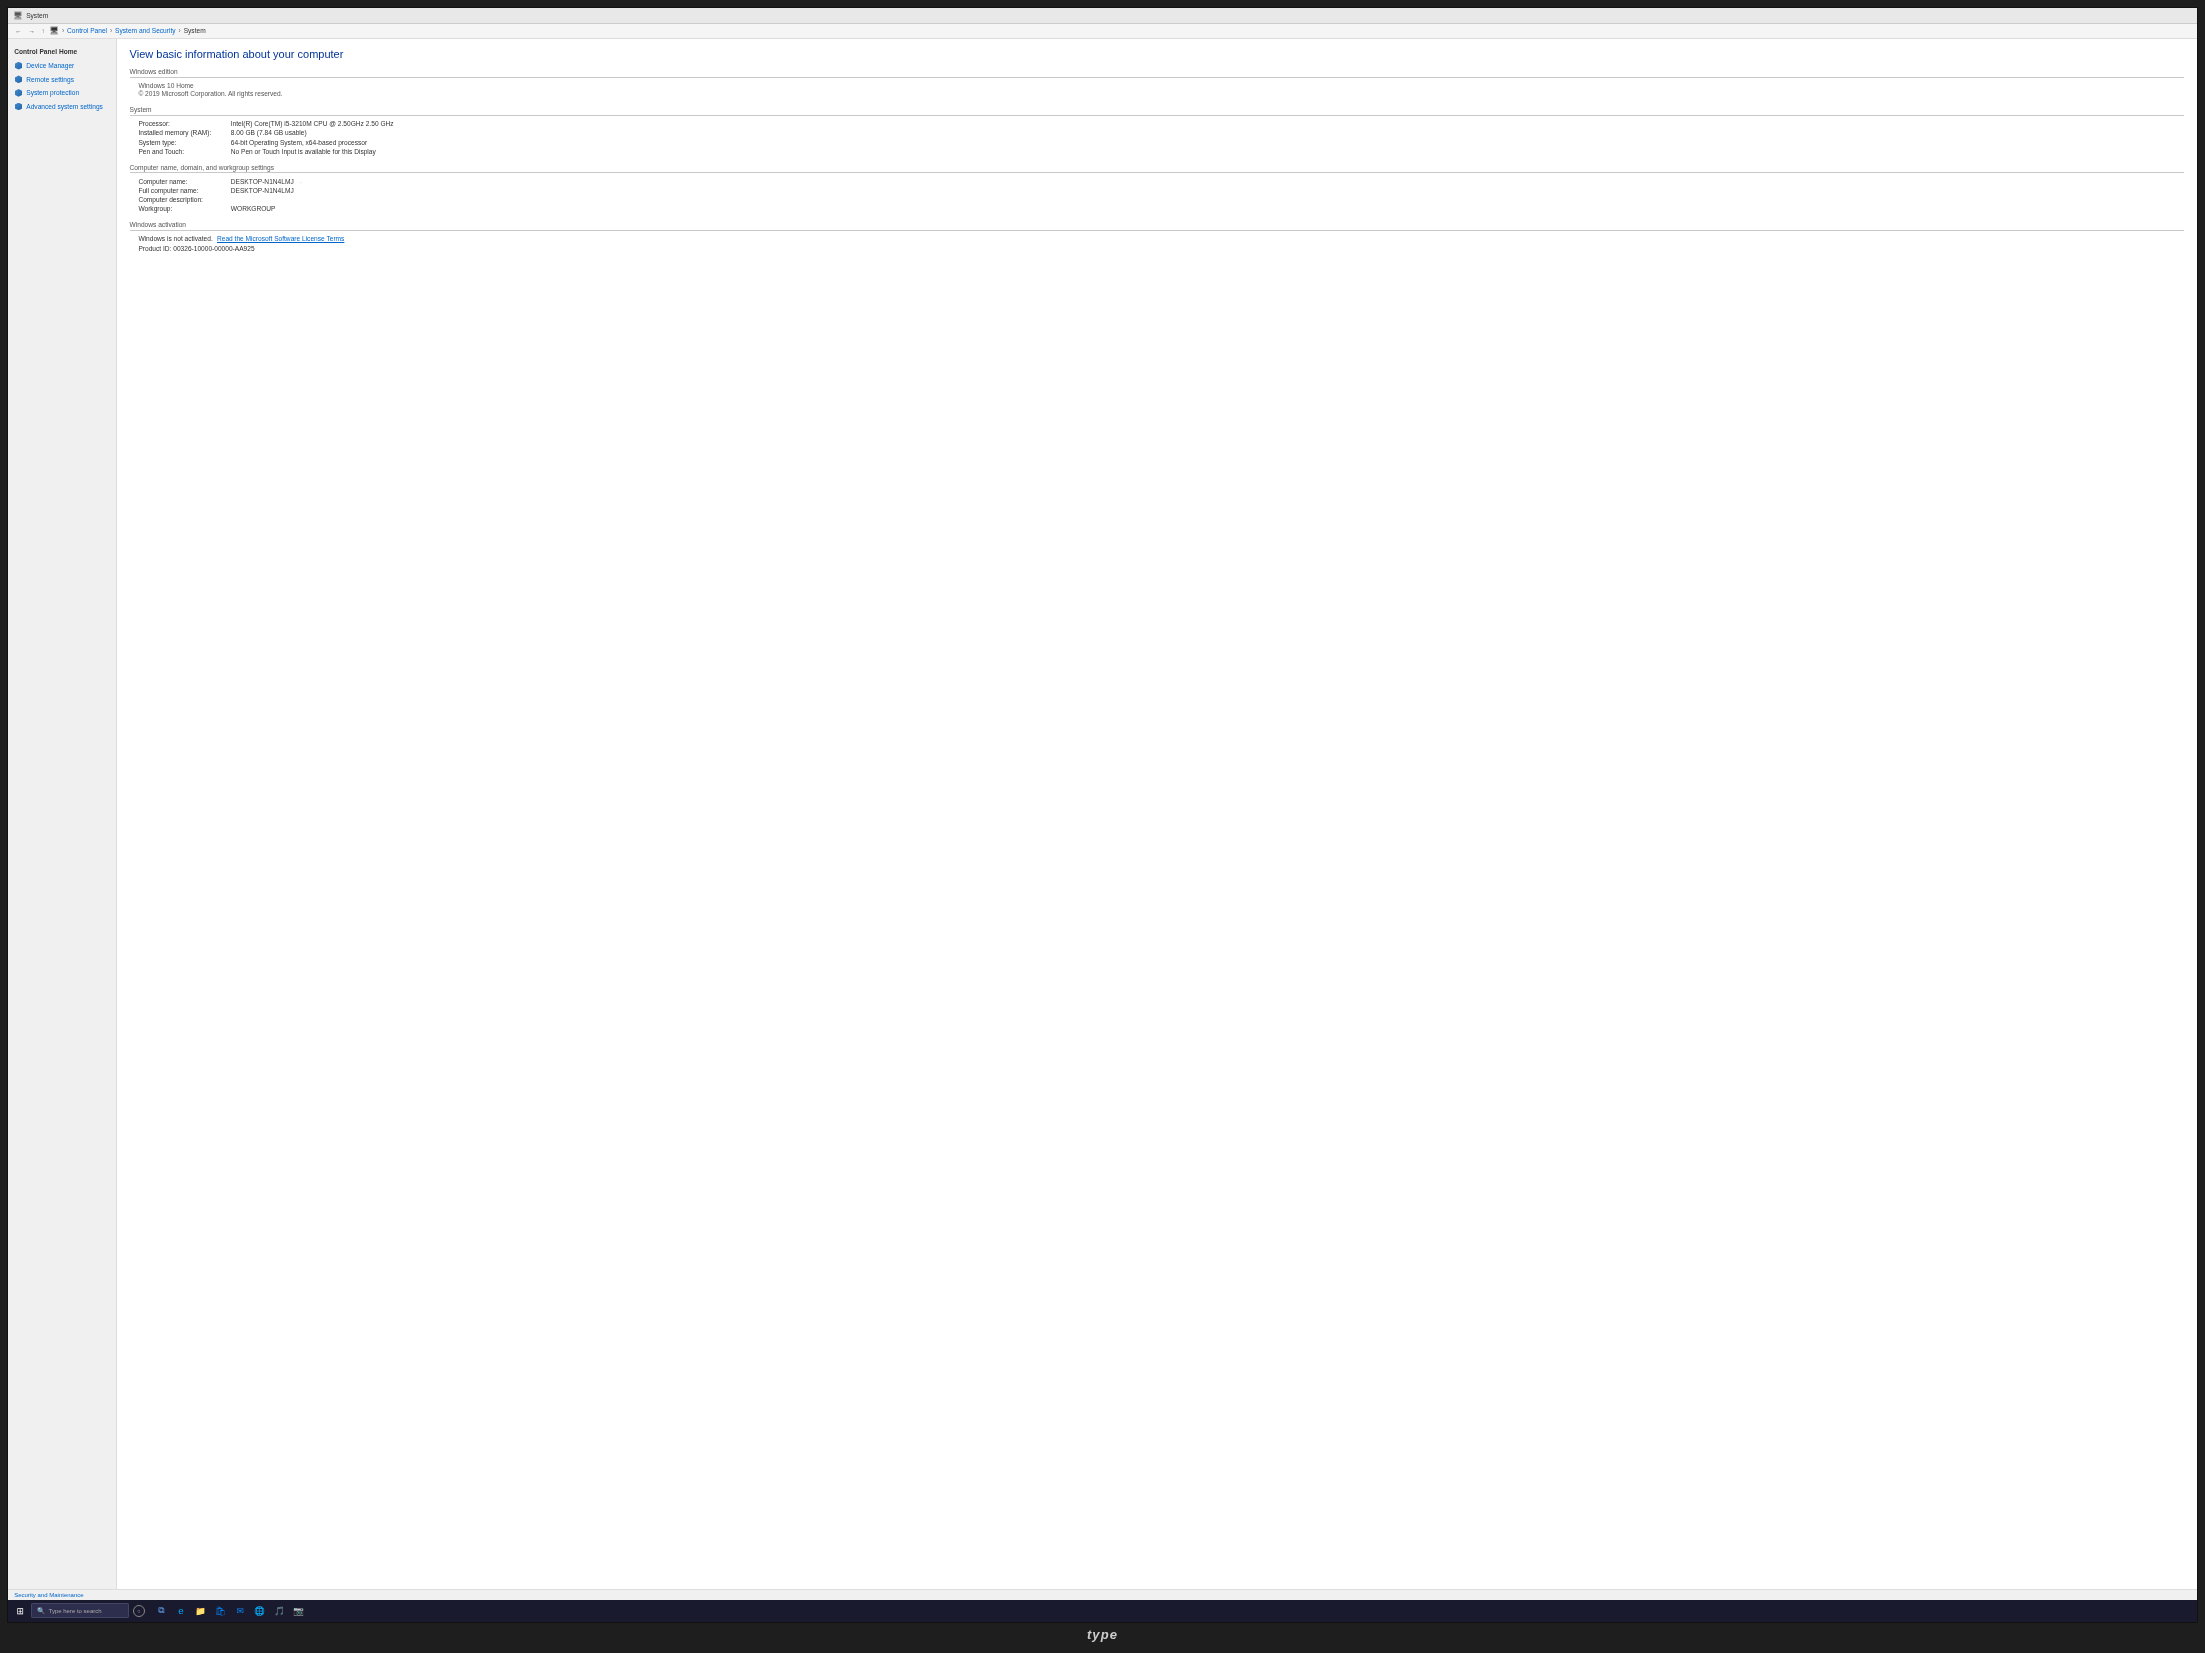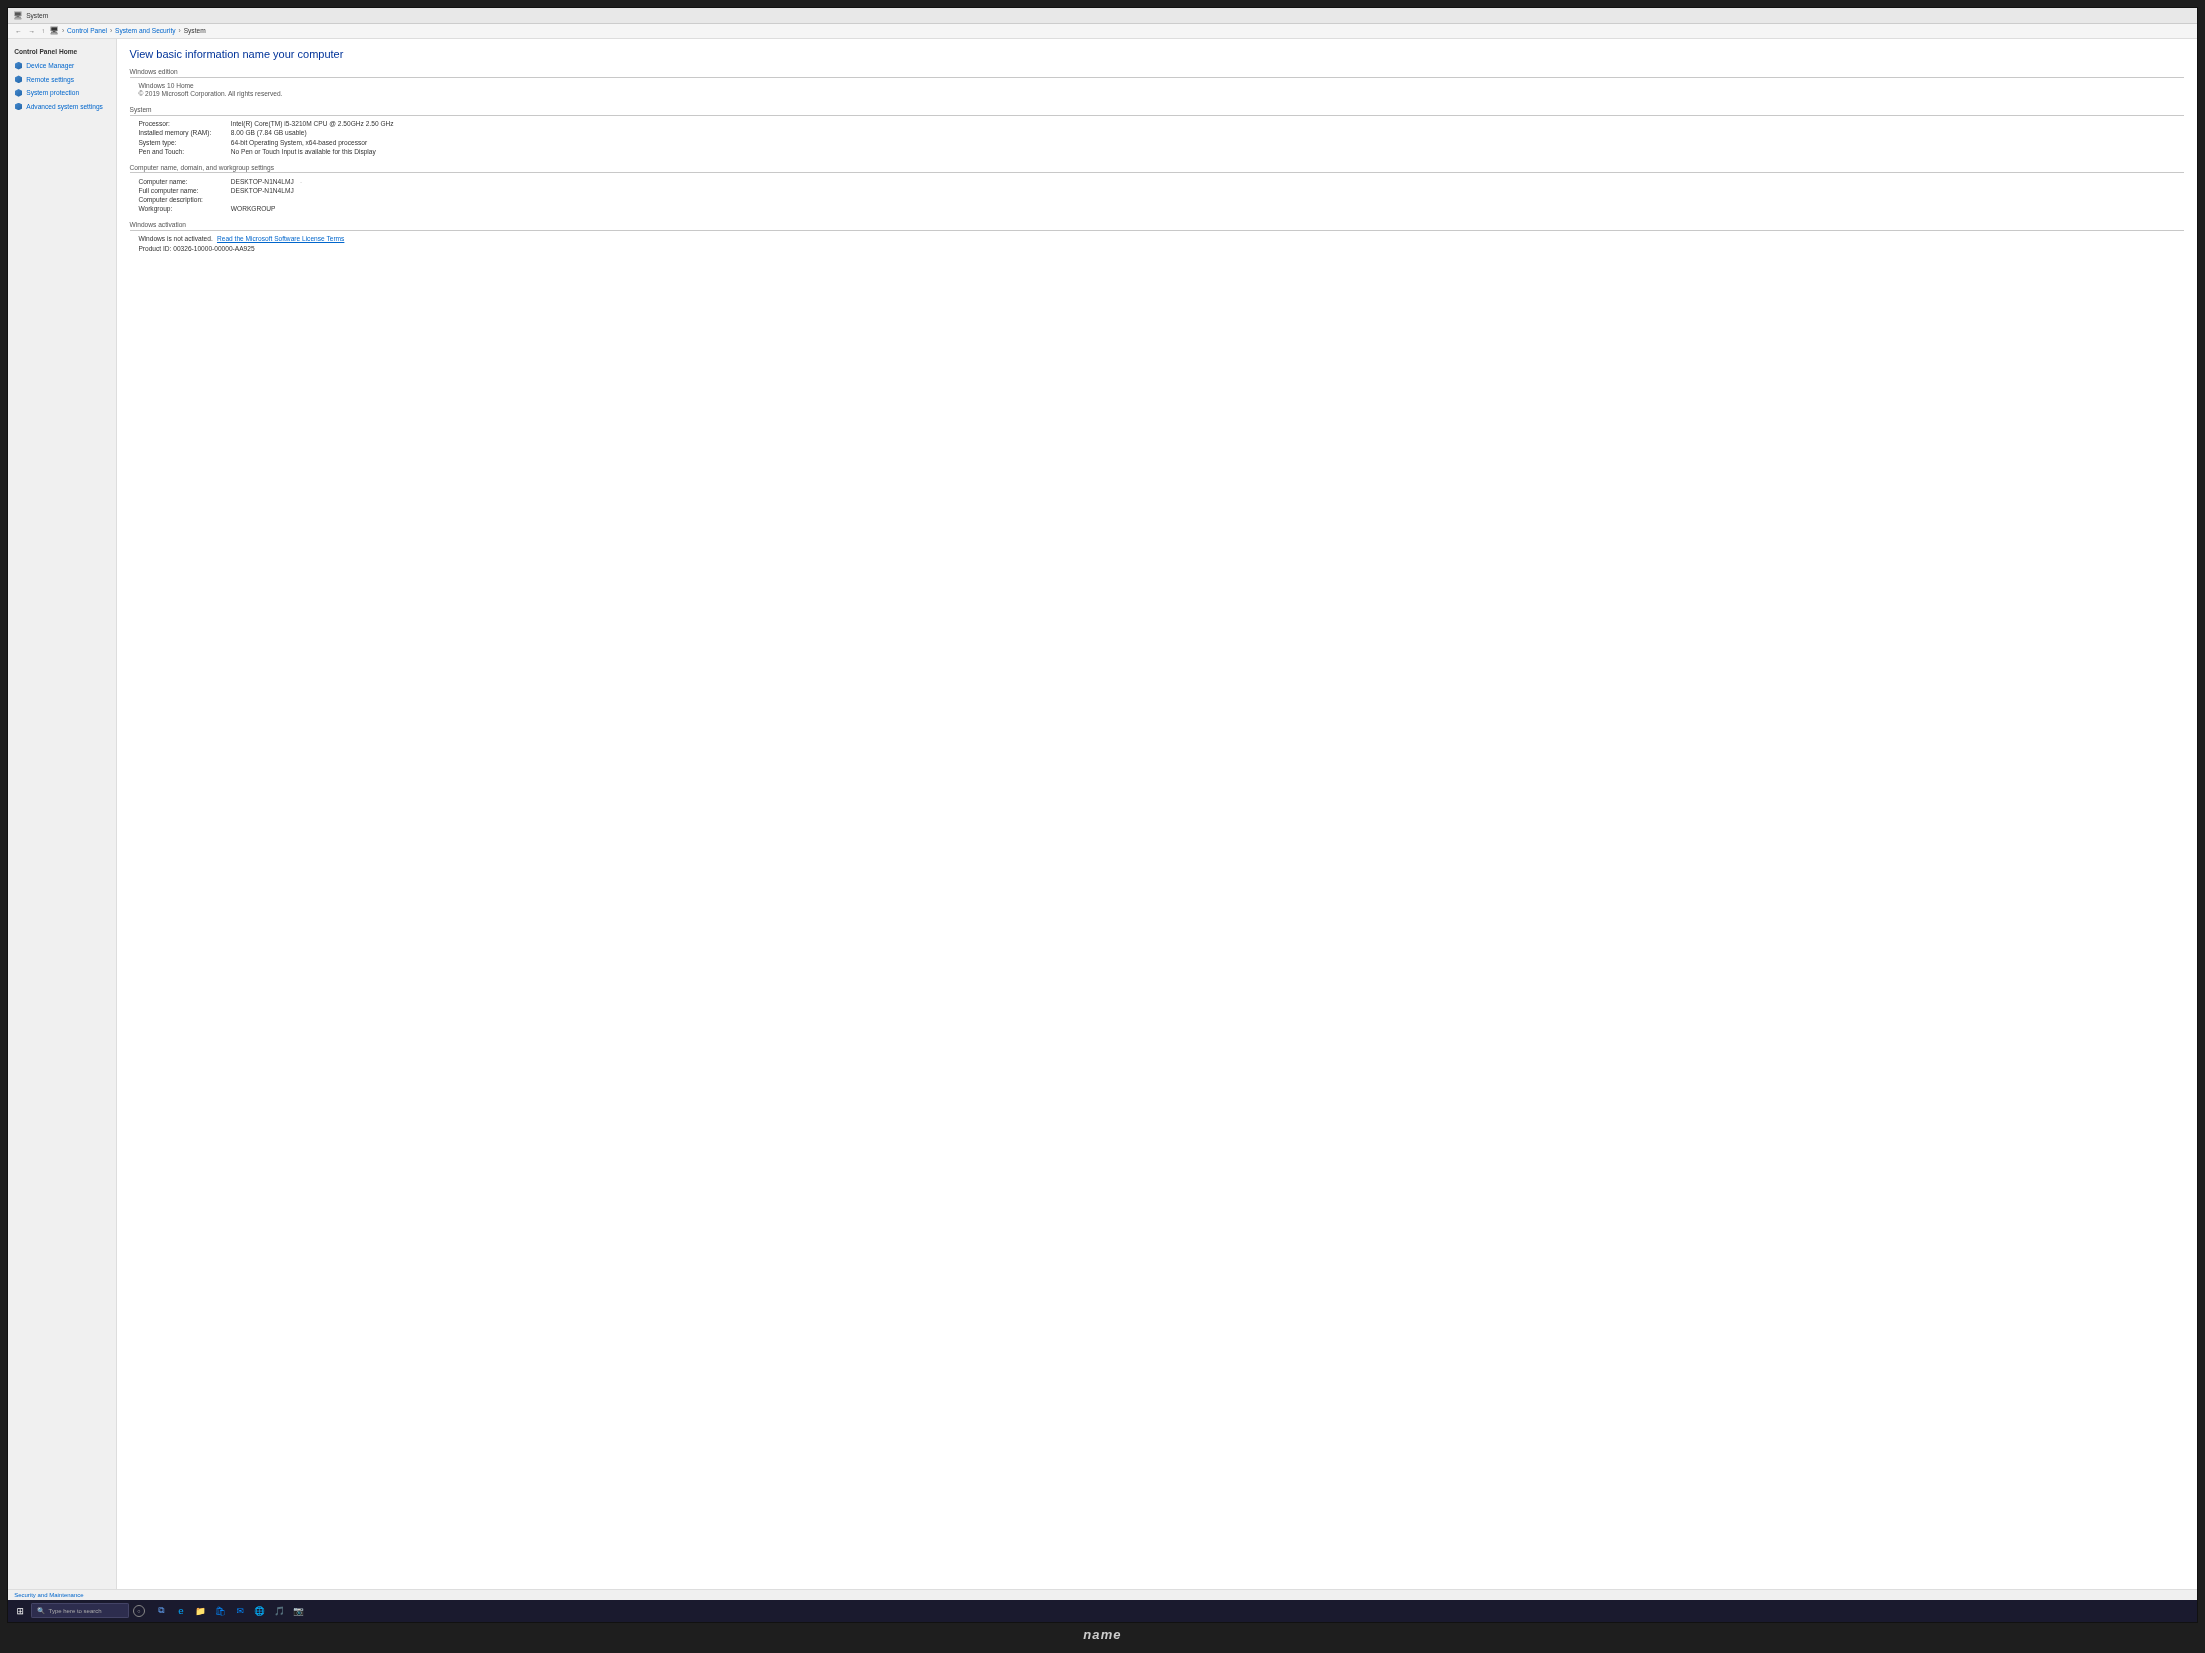--- a/index.html
+++ b/index.html
@@ -315,21 +315,21 @@
         <div class="sidebar-item">
           <span class="sidebar-icon">
             <div class="shield-icon"></div>
           </span>
           <span>Advanced system settings</span>
         </div>
       </div>
 
       <div class="content">
 
-        <h1 class="page-title">View basic information name your computer</h1>
+        <h1 class="page-title">View basic information about your computer</h1>
 
         <div class="section">
           <div class="section-header">Windows edition</div>
           <div class="info-indent">Windows 10 Home</div>
           <div class="info-indent">© 2019 Microsoft Corporation. All rights reserved.</div>
         </div>
 
         <div class="section">
           <div class="section-header">System</div>
           <div class="info-grid">
@@ -402,15 +402,15 @@
         <div class="taskbar-app-icon" style="color:#08f; font-size:8.8px;">🛍</div>
         <div class="taskbar-app-icon" style="color:#08f; font-size:8.8px;">✉</div>
         <div class="taskbar-app-icon" style="font-size:8.8px;">🌐</div>
         <div class="taskbar-app-icon" style="color:#4cf; font-size:8.8px;">🎵</div>
         <div class="taskbar-app-icon" style="font-size:8.8px;">📷</div>
       </div>
     </div>
 
   </div>
 
-  <div class="acer-logo">name</div>
+  <div class="acer-logo">type</div>
 </div>
 
 
 </body></html>

